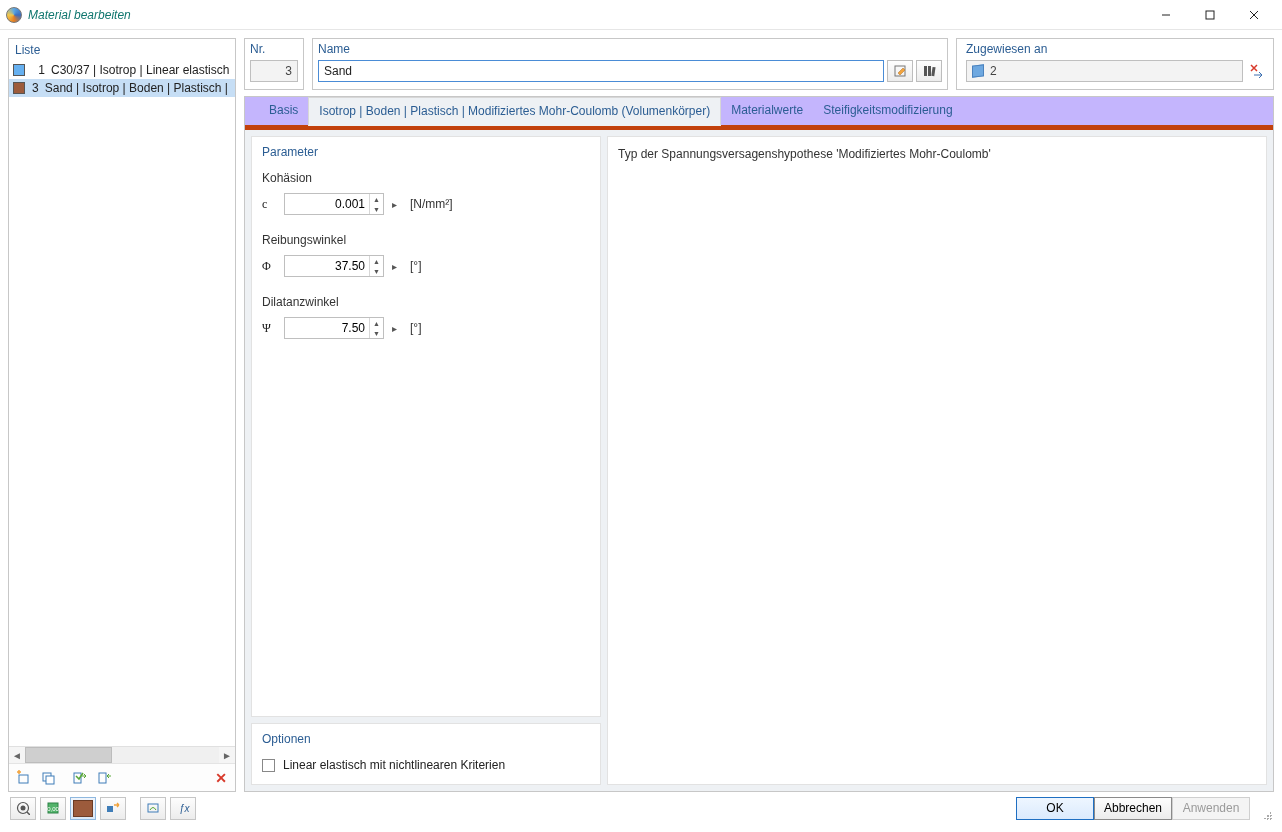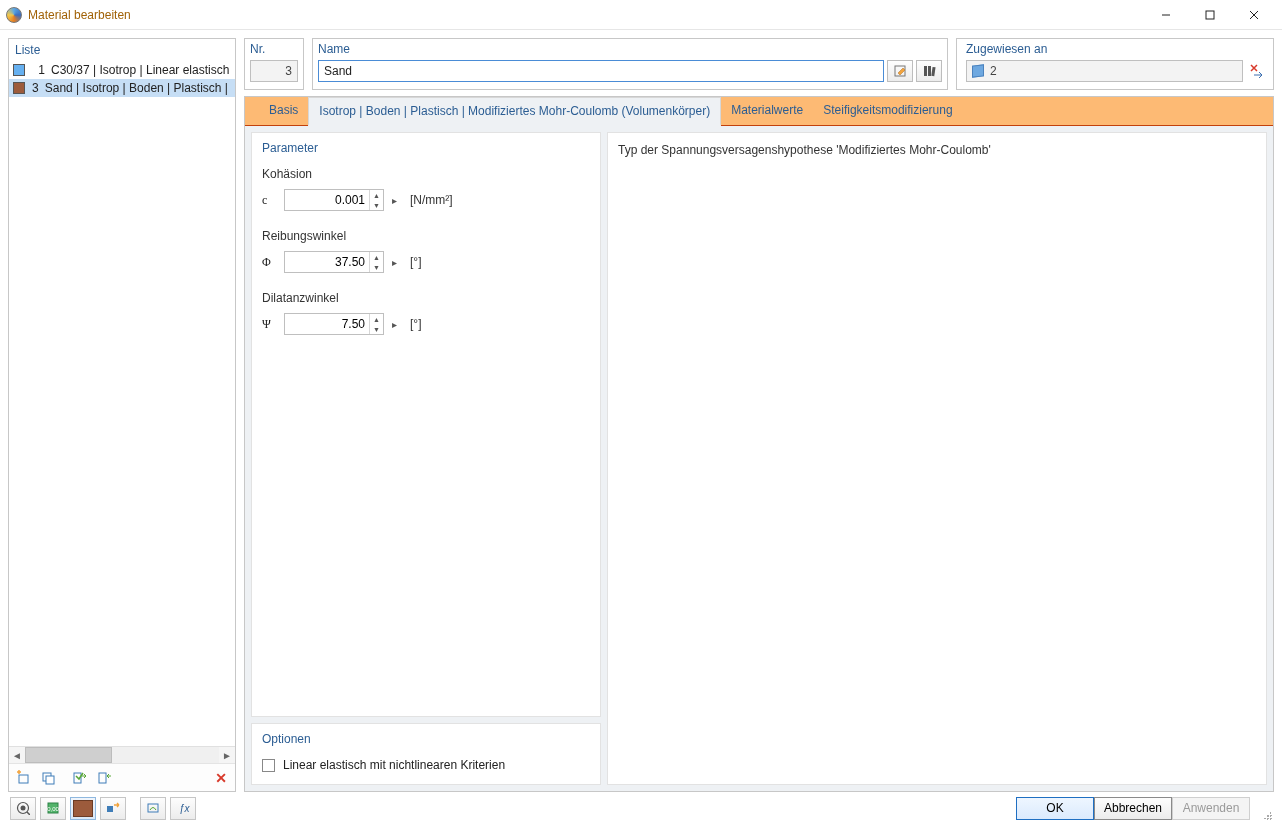--- a/index.html
+++ b/index.html
@@ -21,21 +21,21 @@
     align-items: center;
     padding: 0 6px;
     border-bottom: 1px solid #e6e6e6;
   }
   .titlebar .app-icon {
     width: 16px; height:16px; margin-right:6px;
     border-radius:50%;
     background: conic-gradient(#5aa7e6,#3c6dbf,#e67e22,#f2c94c,#5aa7e6);
     border: 1px solid #777;
   }
-  .titlebar .title-text { font-size:12px; color:#a16207; }
+  .titlebar .title-text { font-size:12px; color:#0f766e;font-style:italic; }
   .titlebar .winbtns { margin-left:auto; display:flex; }
   .titlebar .winbtn {
     width:44px; height:29px;
     display:flex; align-items:center; justify-content:center;
     font-family: "Segoe MDL2 Assets","Segoe UI Symbol",sans-serif;
     font-size:10px;
   }
   .titlebar .winbtn svg { width:10px; height:10px; }
 
   .outer {
@@ -171,22 +171,22 @@
   
   .tabs-panel {
     border:1px solid #c7c7c7;
     flex:1;
     display:flex;
     flex-direction:column;
     min-height:0;
   }
   .tab-strip {
     display:flex;
-    background:#fdba74;
-    border-bottom:1px solid #c2410c;
+    background:#c4b5fd;
+    border-bottom:5px solid #c2410c;
     padding-left:14px;
   }
   .tab {
     padding:6px 10px;
     color:#2b5d93;
     font-size:12px;
     border-bottom:2px solid transparent;
     cursor:default;
   }
   .tab.active {

